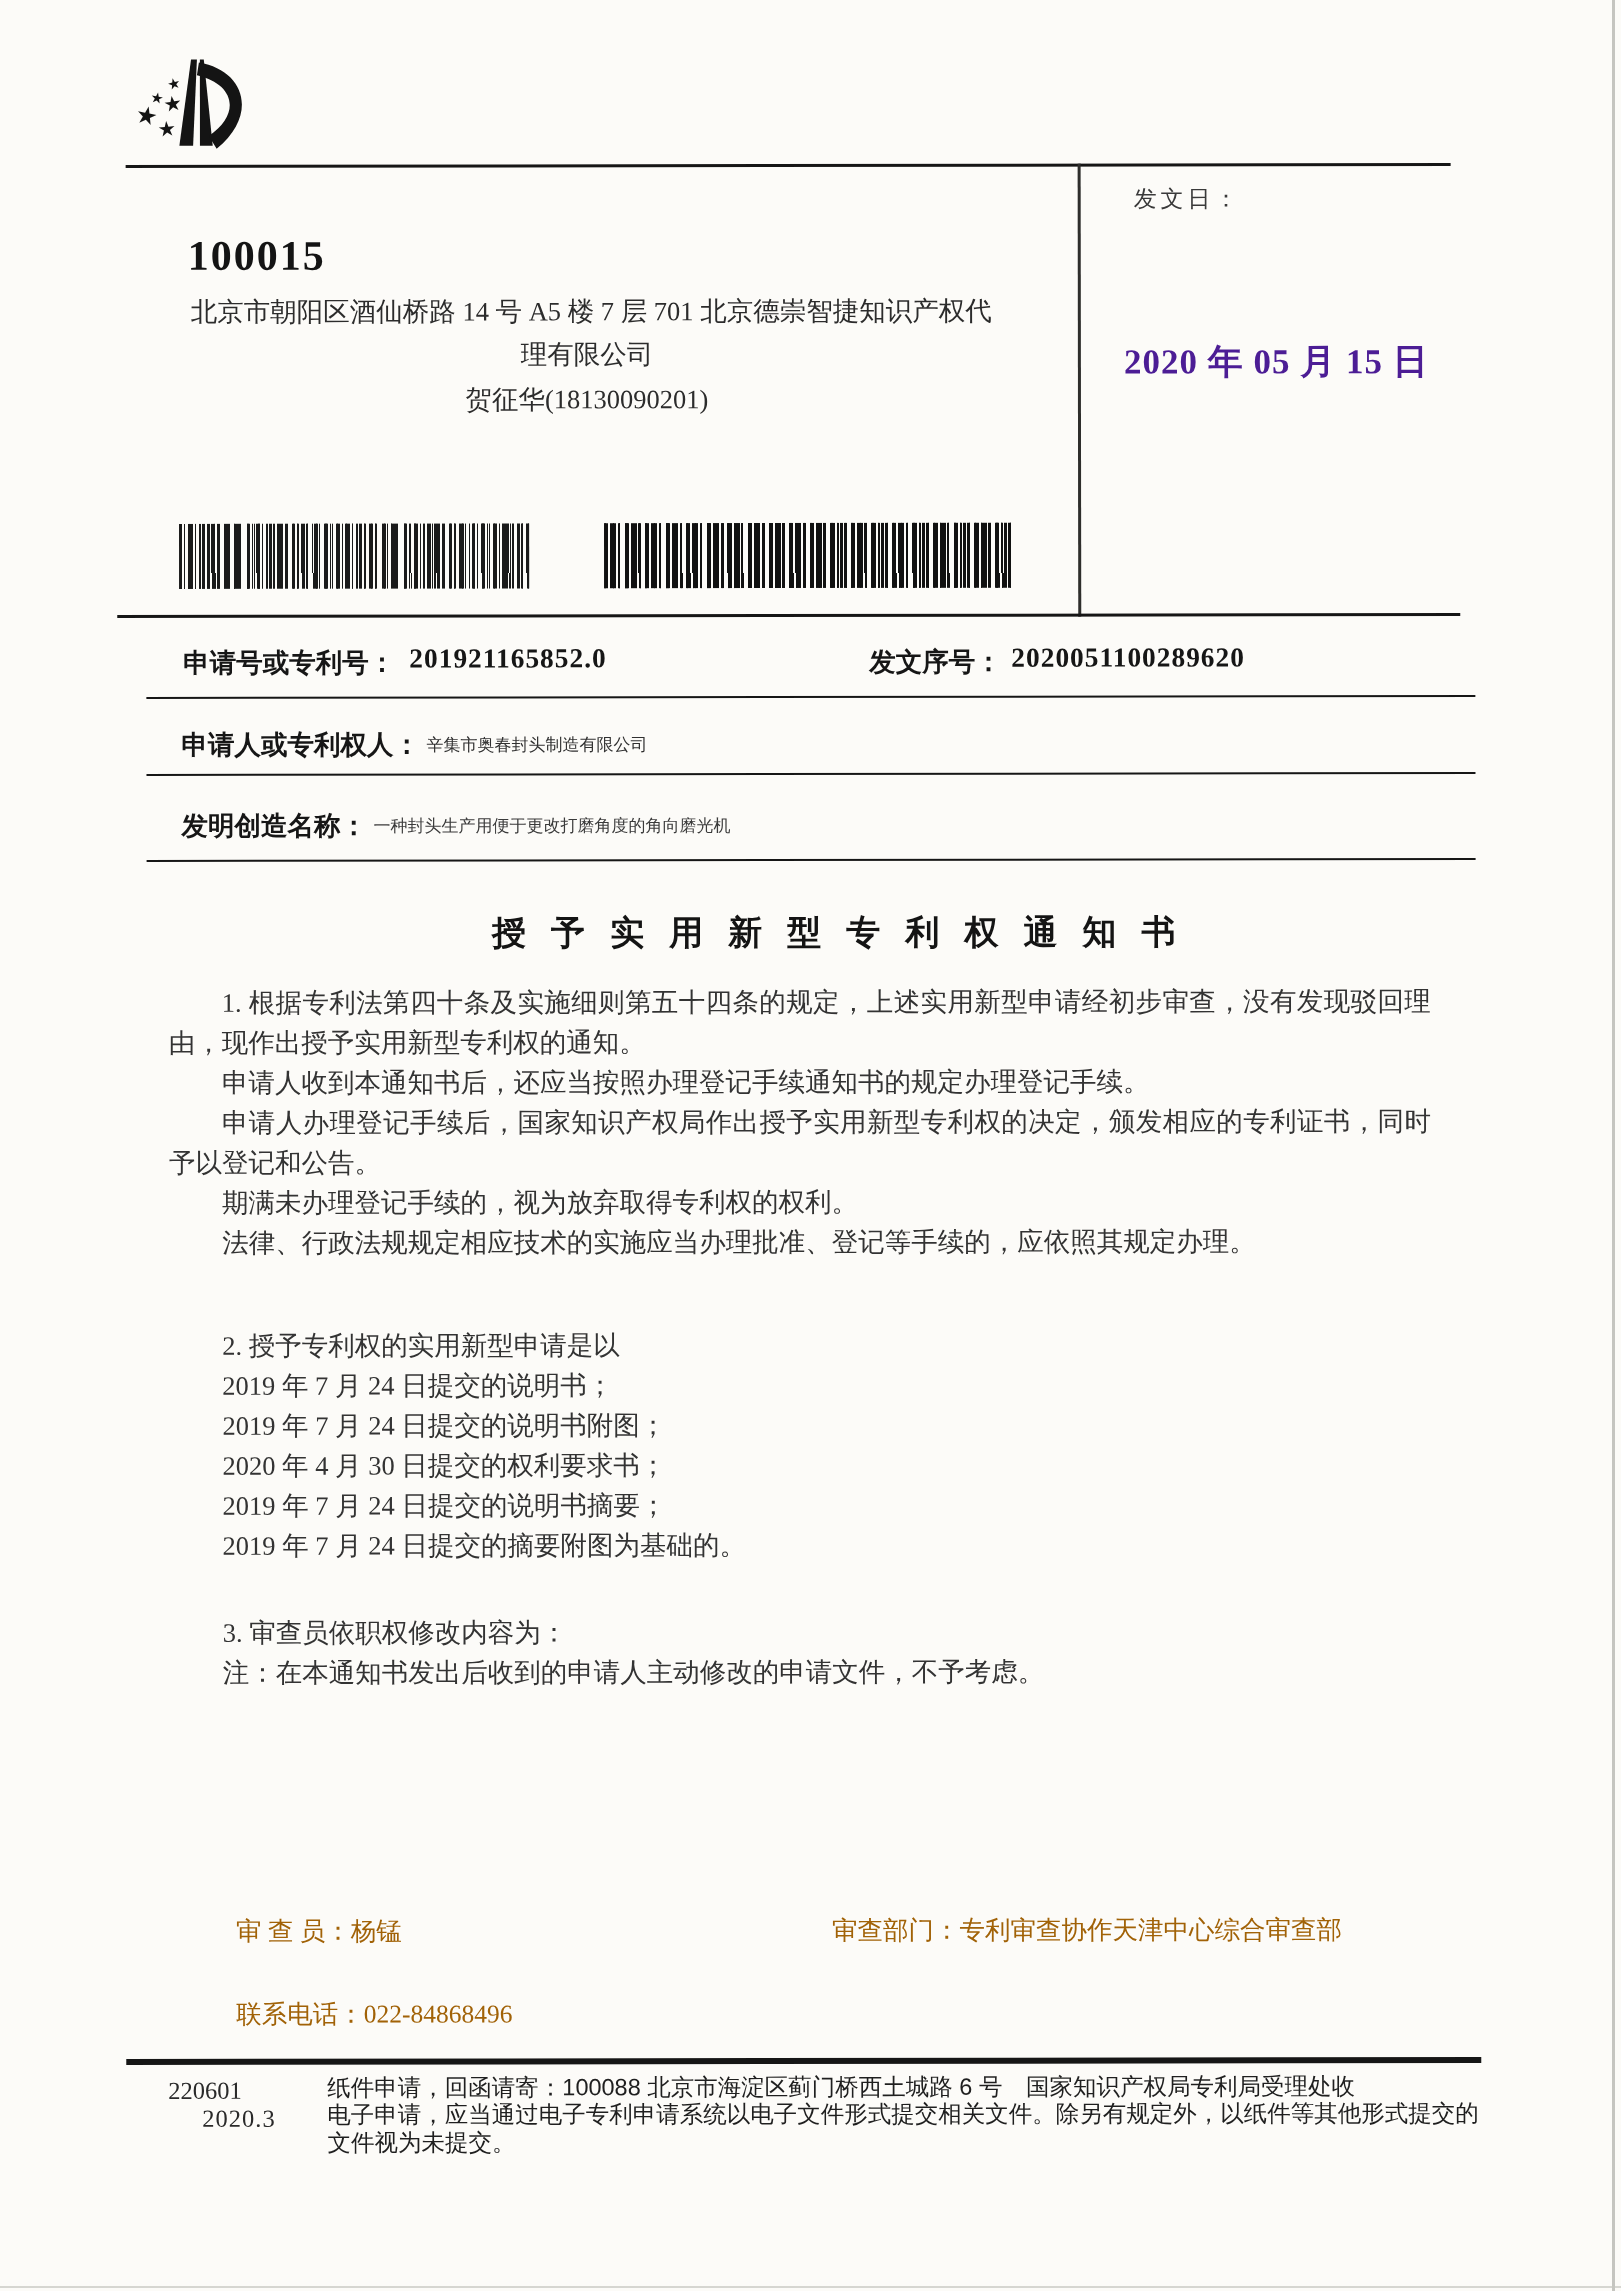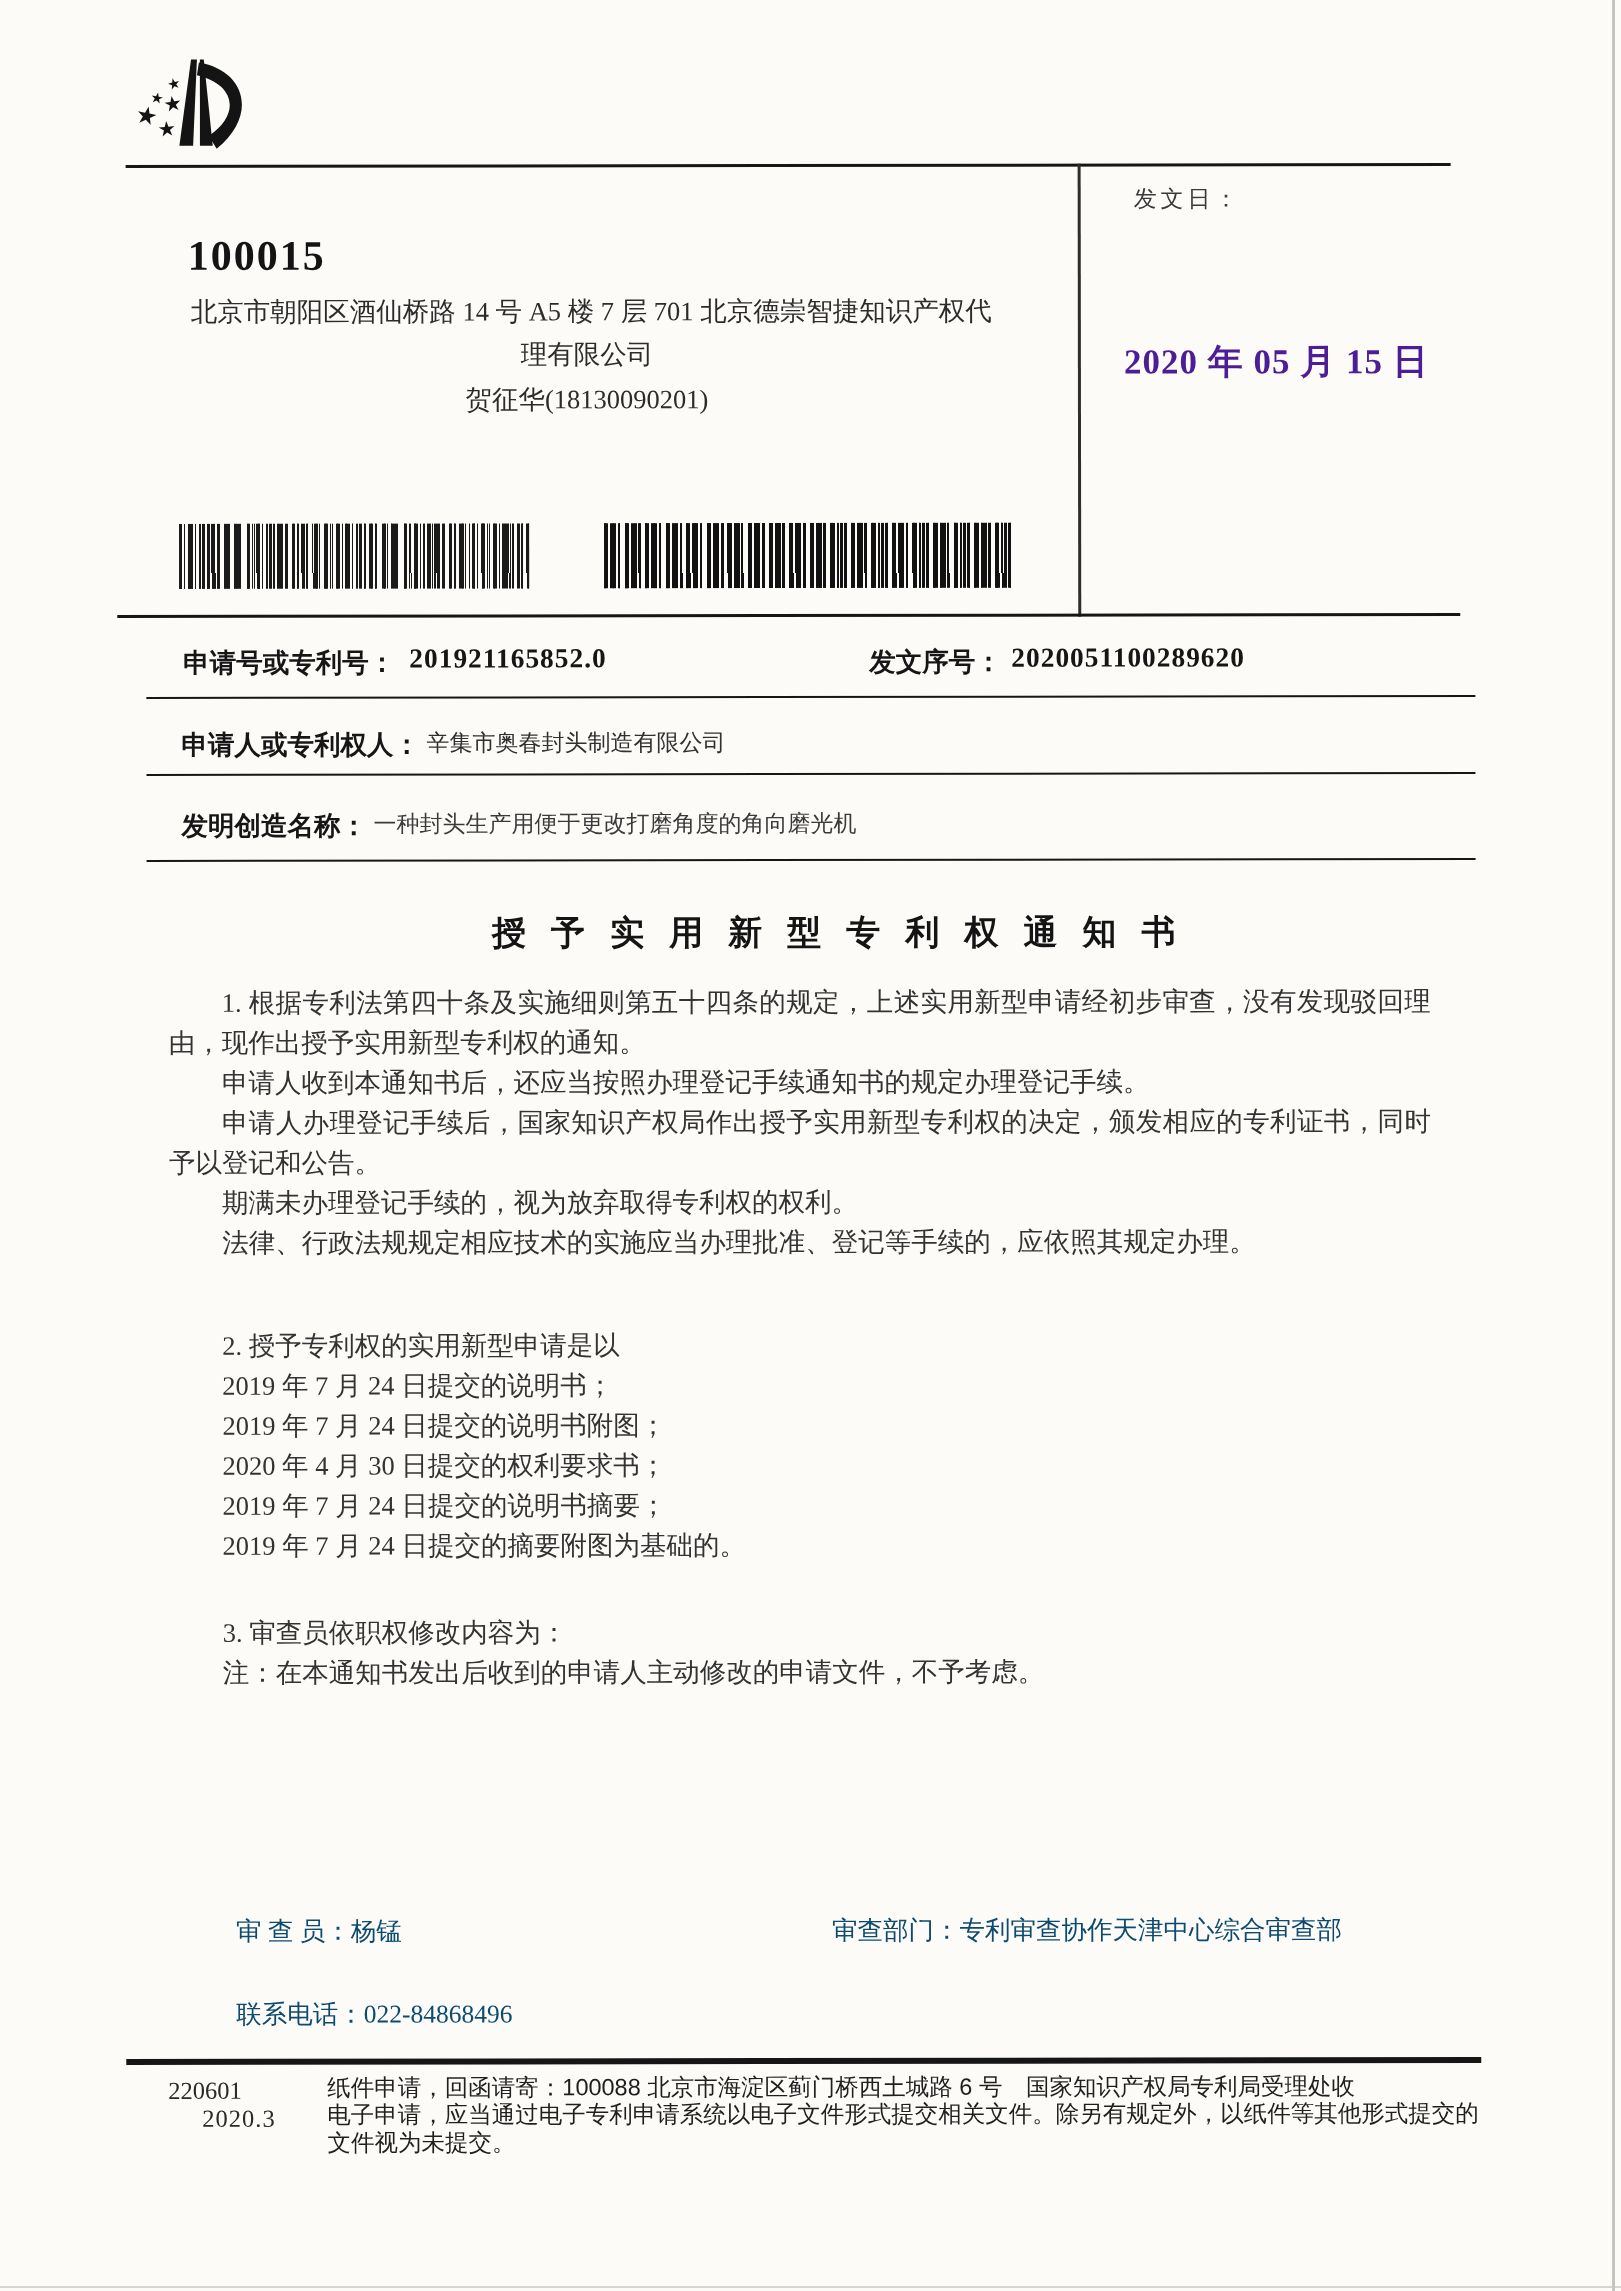--- a/index.html
+++ b/index.html
@@ -42,21 +42,21 @@
   .bc2{
     left:605px;width:410px;
     background-image:
       repeating-linear-gradient(90deg,#111 0 3.9px,rgba(0,0,0,0) 3.9px 5.9px,#111 5.9px 6.9px,rgba(0,0,0,0) 6.9px 8.8px,#111 8.8px 11.8px,rgba(0,0,0,0) 11.8px 14.7px,#111 14.7px 15.7px,rgba(0,0,0,0) 15.7px 20.6px),
       repeating-linear-gradient(90deg,#111 0 2px,rgba(0,0,0,0) 2px 6.9px,#111 6.9px 9.8px,rgba(0,0,0,0) 9.8px 13.7px);
   }
   .line-mid{left:118px;top:614px;width:1343px;height:2.9px;}
 
   .fieldlabel{font-family:"Liberation Sans", sans-serif;font-weight:bold;font-size:26.5px;color:#161616;}
   .fieldvalue{font-size:27.4px;font-weight:bold;color:#161616;}
-  .fieldvalue-plain{font-size:23px;color:#303030;}
+  .fieldvalue-plain{font-size:17px;color:#303030;margin-top:6px;}
 
   .row-app-label{position:absolute;left:184px;top:644px;}
   .row-app-value{position:absolute;left:410px;top:643px;letter-spacing:1px;}
   .row-serial-label{position:absolute;left:870px;top:644px;}
   .row-serial-value{position:absolute;left:1012px;top:643px;letter-spacing:1px;}
   .line-2{left:147px;top:696px;width:1329px;height:2px;}
   .row-applicant-label{position:absolute;left:182px;top:726px;}
   .row-applicant-value{position:absolute;left:427px;top:727px;}
   .line-3{left:147px;top:773px;width:1329px;height:2px;}
   .row-invention-label{position:absolute;left:182px;top:807px;}
@@ -69,21 +69,21 @@
   }
   .body-text{position:absolute;left:169px;top:982px;width:1262px;}
   .body-text p{
     margin:0;padding:0;
     font-size:26.5px;line-height:40px;color:#333;
     text-indent:53px;text-align:justify;
   }
   .body-text p.gap1{margin-top:63px;}
   .body-text p.gap2{margin-top:47px;}
 
-  .signoff{font-size:25.5px;color:#0c4a6e;text-align:center;}
+  .signoff{font-size:25.5px;color:#a16207;text-align:center;}
   .sig-examiner{position:absolute;left:235px;top:1913px;}
   .sig-dept{position:absolute;left:831px;top:1913px;}
   .sig-phone{position:absolute;left:235px;top:1996px;}
 
   .footer-line{left:125px;top:2058px;width:1355px;height:5.9px;}
   .footer-code1{position:absolute;left:167px;top:2076px;font-size:24.5px;color:#2a2a2a;}
   .footer-code2{position:absolute;left:167px;top:2104px;font-size:24.5px;color:#2a2a2a;letter-spacing:1px;margin-left:34px;}
   .footer-col{position:absolute;left:326px;top:2074px;width:1191px;font-family:"Liberation Sans", sans-serif;}
   .footer-col div{font-size:23.5px;line-height:27.4px;color:#1f1f1f;white-space:nowrap;}
 

